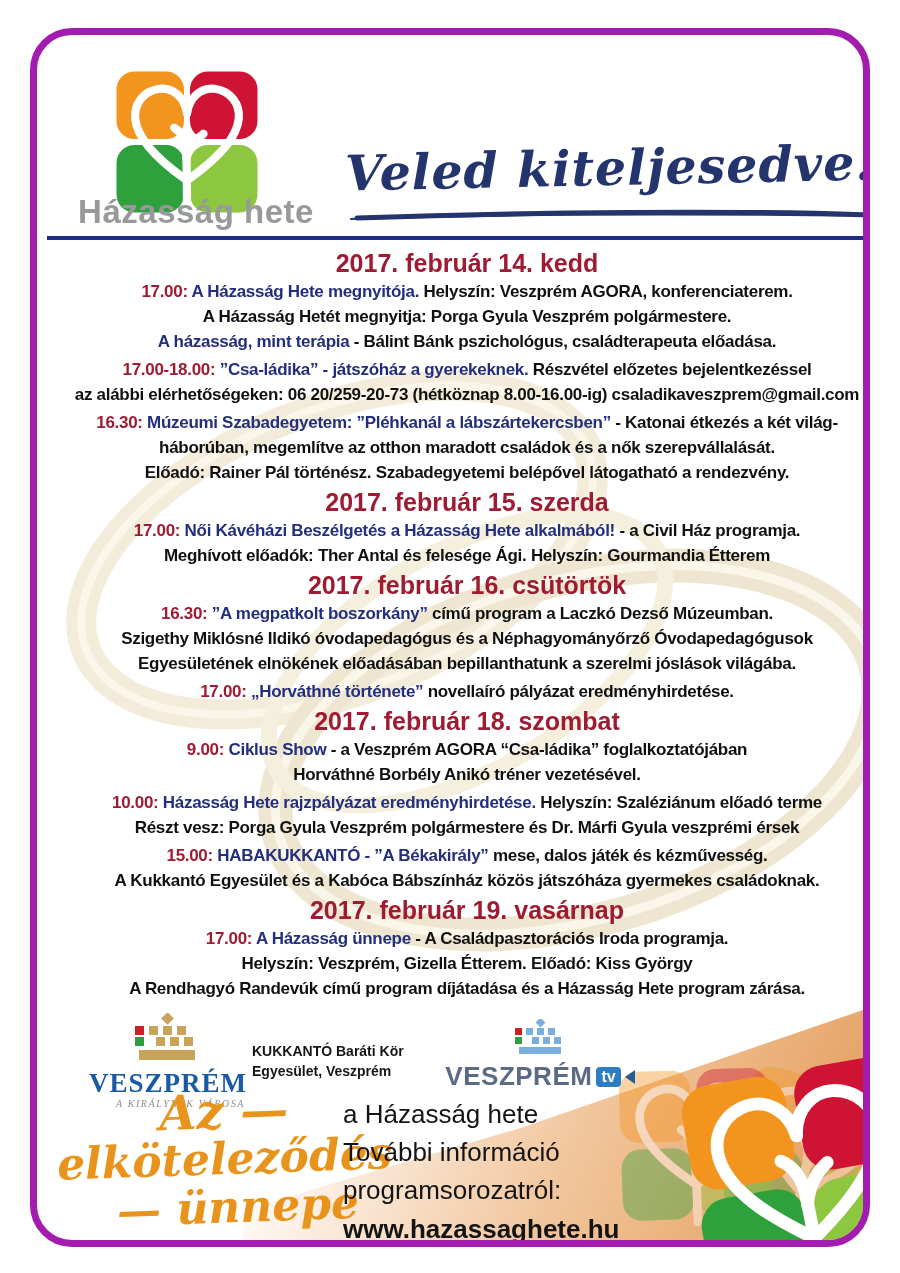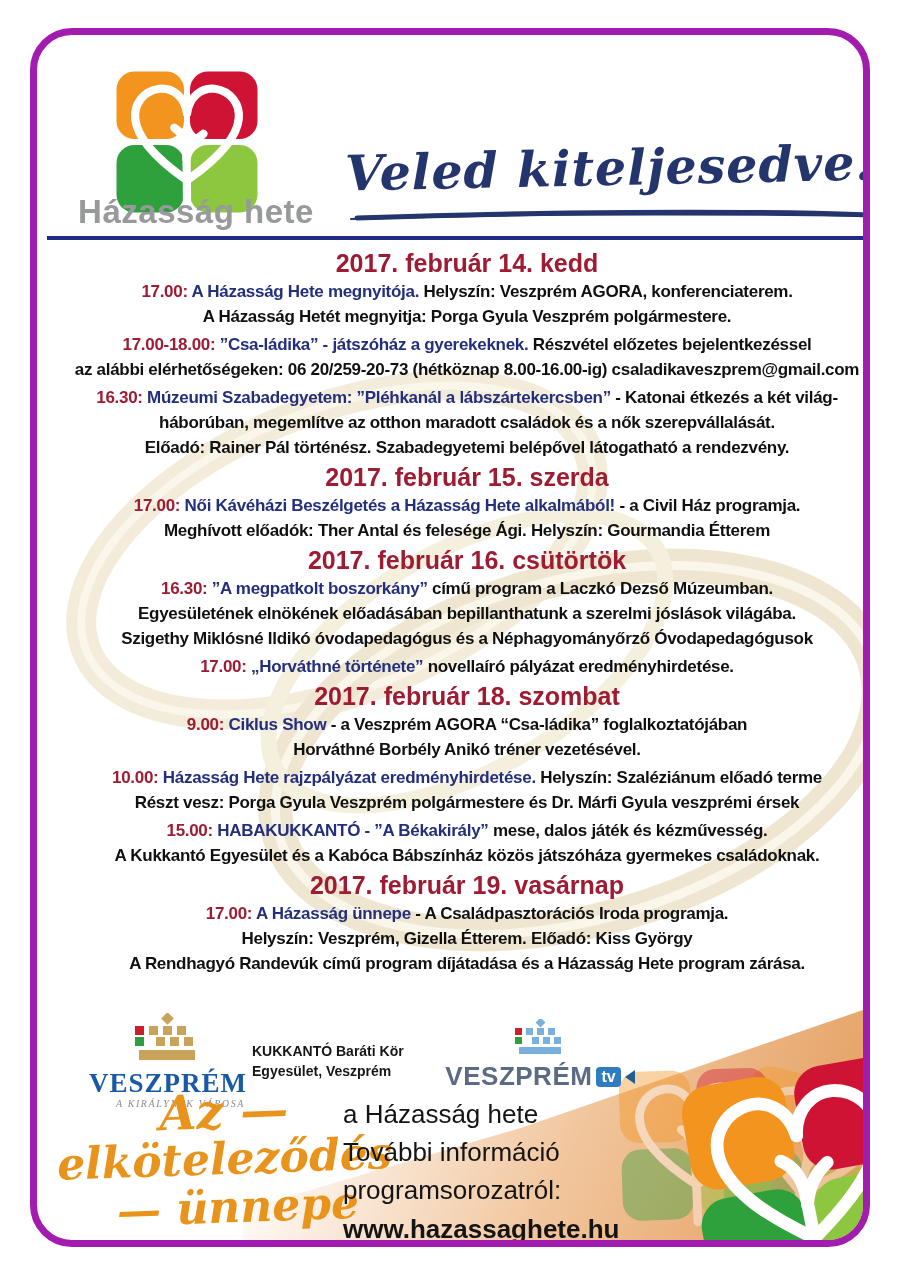--- a/index.html
+++ b/index.html
@@ -113,40 +113,41 @@
     <path d="M8,11 C180,5 390,3 520,8" fill="none" stroke="#24356E" stroke-width="5" stroke-linecap="round"></path>
     <path d="M2,12 C120,8 300,6 526,9" fill="none" stroke="#24356E" stroke-width="2" stroke-linecap="round"></path>
   </svg>
   <div class="header-rule"></div>
 
   <div class="program">
       <div class="day-header">2017. február 14. kedd</div>
       <div class="event">
         <div class="line"><span class="seg-time">17.00: </span><span class="seg-title">A Házasság Hete megnyitója.</span><span class="seg-plain"> Helyszín: Veszprém AGORA, konferenciaterem.</span></div>
         <div class="line"><span class="seg-plain">A Házasság Hetét megnyitja: Porga Gyula Veszprém polgármestere.</span></div>
+        <div class="line"><span class="seg-title">A házasság, mint terápia</span><span class="seg-plain"> - Bálint Bánk pszichológus, családterapeuta előadása.</span></div>
       </div>
       <div class="event">
         <div class="line"><span class="seg-time">17.00-18.00: </span><span class="seg-title">”Csa-ládika” - játszóház a gyerekeknek.</span><span class="seg-plain"> Részvétel előzetes bejelentkezéssel</span></div>
         <div class="line"><span class="seg-plain">az alábbi elérhetőségeken: 06 20/259-20-73 (hétköznap 8.00-16.00-ig) csaladikaveszprem@gmail.com</span></div>
       </div>
       <div class="event">
         <div class="line"><span class="seg-time">16.30: </span><span class="seg-title">Múzeumi Szabadegyetem: ”Pléhkanál a lábszártekercsben”</span><span class="seg-plain"> - Katonai étkezés a két világ-</span></div>
         <div class="line"><span class="seg-plain">háborúban, megemlítve az otthon maradott családok és a nők szerepvállalását.</span></div>
         <div class="line"><span class="seg-plain">Előadó: Rainer Pál történész. Szabadegyetemi belépővel látogatható a rendezvény.</span></div>
       </div>
       <div class="day-header">2017. február 15. szerda</div>
       <div class="event">
         <div class="line"><span class="seg-time">17.00: </span><span class="seg-title">Női Kávéházi Beszélgetés a Házasság Hete alkalmából!</span><span class="seg-plain"> - a Civil Ház programja.</span></div>
         <div class="line"><span class="seg-plain">Meghívott előadók: Ther Antal és felesége Ági. Helyszín: Gourmandia Étterem</span></div>
       </div>
       <div class="day-header">2017. február 16. csütörtök</div>
       <div class="event">
         <div class="line"><span class="seg-time">16.30: </span><span class="seg-title">”A megpatkolt boszorkány”</span><span class="seg-plain"> című program a Laczkó Dezső Múzeumban.</span></div>
+        <div class="line"><span class="seg-plain">Szigethy Miklósné Ildikó óvodapedagógus és a Néphagyományőrző Óvodapedagógusok</span></div>
         <div class="line"><span class="seg-plain">Egyesületének elnökének előadásában bepillanthatunk a szerelmi jóslások világába.</span></div>
-        <div class="line"><span class="seg-plain">Szigethy Miklósné Ildikó óvodapedagógus és a Néphagyományőrző Óvodapedagógusok</span></div>
       </div>
       <div class="event">
         <div class="line"><span class="seg-time">17.00: </span><span class="seg-title">„Horváthné története”</span><span class="seg-plain"> novellaíró pályázat eredményhirdetése.</span></div>
       </div>
       <div class="day-header">2017. február 18. szombat</div>
       <div class="event">
         <div class="line"><span class="seg-time">9.00: </span><span class="seg-title">Ciklus Show</span><span class="seg-plain"> - a Veszprém AGORA “Csa-ládika” foglalkoztatójában</span></div>
         <div class="line"><span class="seg-plain">Horváthné Borbély Anikó tréner vezetésével.</span></div>
       </div>
       <div class="event">

